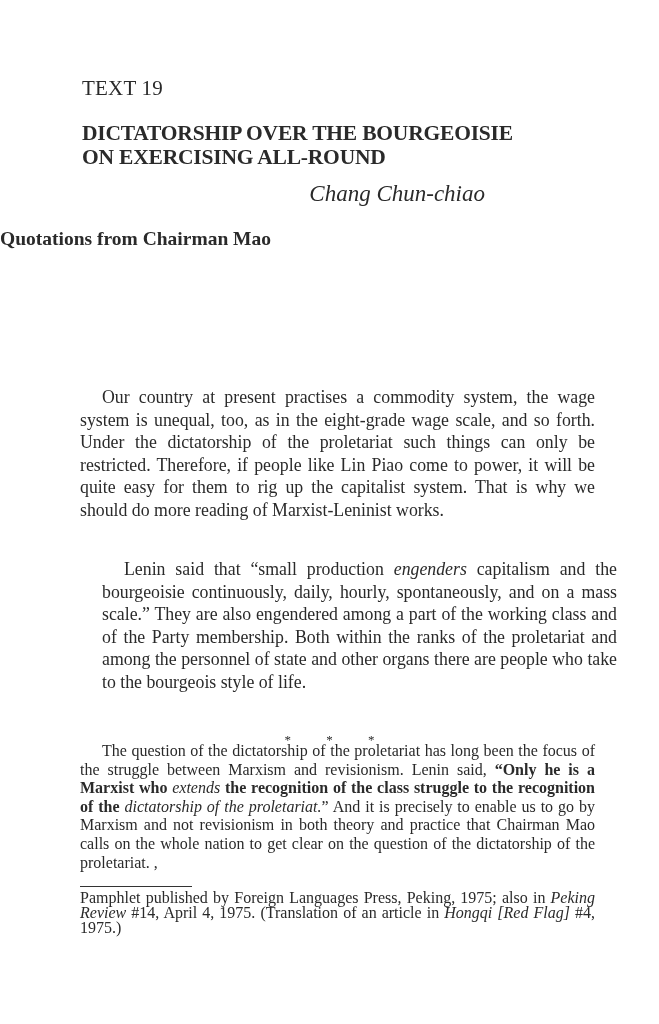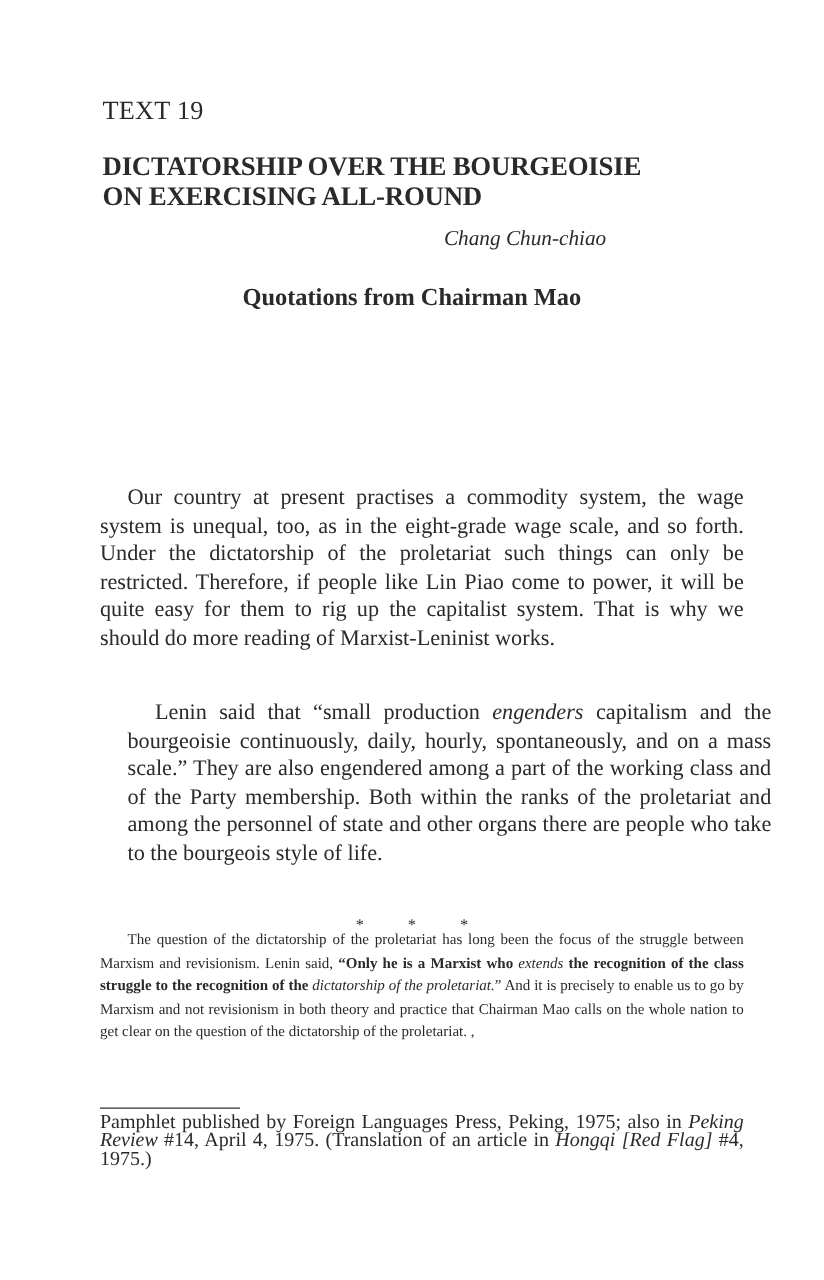--- a/index.html
+++ b/index.html
@@ -1,28 +1,28 @@
 <!DOCTYPE html>
 <html><head>
 <meta charset="utf-8">
 <style>
   html, body { margin: 0; padding: 0; background: #ffffff; }
   body { width: 659px; height: 1024px; position: relative; overflow: hidden; color: #2a2a2a; font-family: "Liberation Serif", serif; }
   .page { position: absolute; left: 0; top: 0; width: 549px; height: 1024px; }
   .text-label { position: absolute; left: 82px; top: 76px; font-size: 21px; letter-spacing: 0.2px; }
   .title { position: absolute; left: 82px; top: 121px; font-size: 21.5px; font-weight: bold; line-height: 24px; letter-spacing: -0.2px; }
-  .author { position: absolute; right: 64px; top: 181px; font-size: 17px; font-style: italic; text-align: right; }
-  .subhead { position: absolute; left: 0; width: 659px; text-align: center; top: 228px; font-size: 19.5px; font-weight: bold; }
+  .author { position: absolute; right: 64px; top: 181px; font-size: 23px; font-style: italic; text-align: right; }
+  .subhead { position: absolute; left: 0; width: 659px; top: 228px; font-size: 19.5px; font-weight: bold; }
   .body-text { position: absolute; left: 80px; width: 515px; font-size: 17.8px; line-height: 22.5px; text-align: justify; }
   .body-text p { margin: 0; text-indent: 22px; }
   .p1 { top: 269px; }
   .p2 { top: 386px; }
   .p3 { top: 558px; margin-left: 22px; }
   .stars { position: absolute; left: 0; width: 659px; text-align: center; top: 732px; font-size: 13px; letter-spacing: 16px; padding-left: 16px; box-sizing: border-box; }
-  .commentary { position: absolute; left: 80px; width: 515px; top: 742px; font-size: 12px; line-height: 18.6px; text-align: justify; }
+  .commentary { position: absolute; left: 80px; width: 515px; top: 742px; font-size: 16px; line-height: 18.6px; text-align: justify; }
   .commentary p { margin: 0; text-indent: 22px; }
   .commentary b { font-weight: bold; }
   .rule { position: absolute; left: 80px; top: 886px; width: 112px; height: 0; border-top: 1.5px solid #333; }
   .footnote { position: absolute; left: 80px; width: 515px; top: 890px; font-size: 16px; line-height: 15px; text-align: justify; }
   .page-number { position: absolute; left: 0; width: 659px; text-align: center; top: 928px; font-size: 14px; }
 </style>
 </head>
 <body>
 
 <div class="page">

